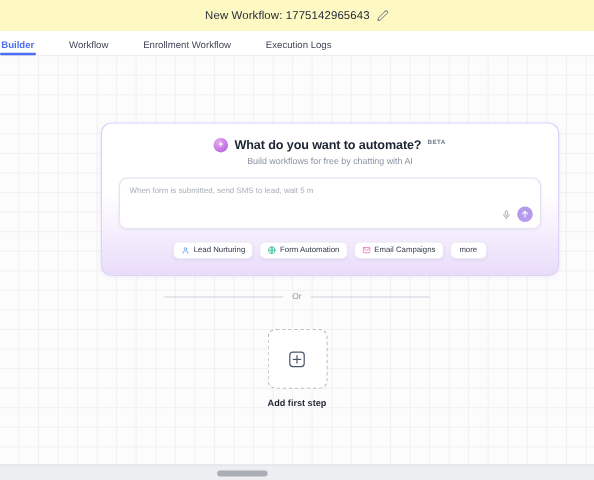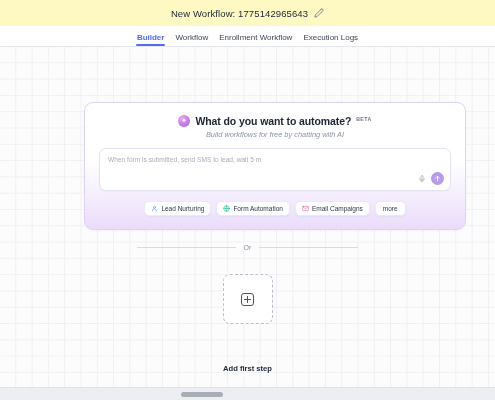--- a/index.html
+++ b/index.html
@@ -29,22 +29,22 @@
   }
   .edit-icon { width: 10px; height: 10px; display: block; color: #6b7280; }
 
   
   .tabbar {
     height: 21px;
     background: #ffffff;
     border-bottom: 1px solid #e6e8ec;
     display: flex;
     align-items: flex-end;
-    justify-content: center;
-    gap: 9px;
+    justify-content: flex-start;
+    gap: 27px;
     padding-bottom: 0;
   }
   .tab {
     font-size: 8px;
     color: #3f4656;
     padding: 0 1px 4px 1px;
     position: relative;
     white-space: nowrap;
     cursor: pointer;
   }
@@ -102,21 +102,20 @@
     font-size: 5.2px; font-weight: bold; color: #707a8c;
     letter-spacing: 0.4px;
     align-self: flex-start;
     margin-top: 1px;
   }
   .ai-sub {
     margin-top: 3px;
     text-align: center;
     font-size: 7.4px;
     color: #8b93a3;
-    font-style: italic;
   }
 
   
   .prompt-box {
     margin-top: 9px;
     height: 43px;
     background: #ffffff;
     border: 1px solid #e6e3f0;
     border-radius: 7px;
     position: relative;
@@ -173,21 +172,21 @@
     display: flex; align-items: center; gap: 8px;
   }
   .or-line { flex: 1; height: 1px; background: #d8dae1; }
   .or-text { font-size: 7px; color: #8d94a2; }
 
   
   .add-step-wrap {
     position: absolute;
     left: 219px; top: 227px;
     width: 57px;
-    display: flex; flex-direction: column; align-items: center; gap: 33px;
+    display: flex; flex-direction: column; align-items: center;
   }
   .add-step-box {
     width: 50px; height: 50px;
     border: 1.3px dashed #b9bfcb;
     border-radius: 7px;
     background: #ffffff;
     display: flex; align-items: center; justify-content: center;
     cursor: pointer;
   }
   .plus-badge {

